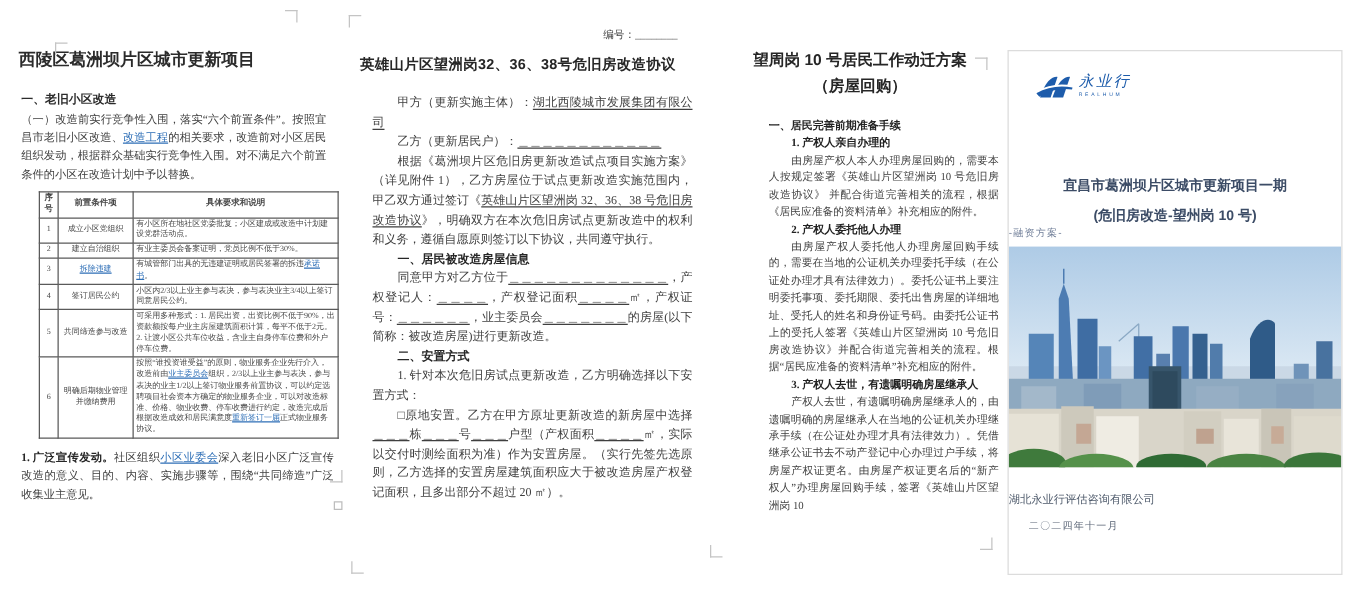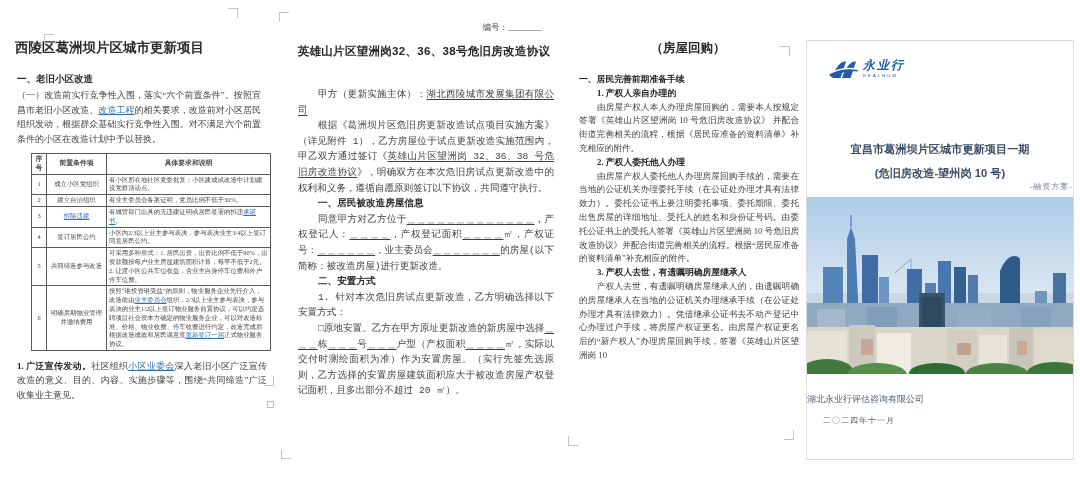--- a/index.html
+++ b/index.html
@@ -14,46 +14,46 @@
               font-family:"Liberation Serif",serif;color:#404040;}
   .doc1 table{border-collapse:collapse;margin:7px 0 0 16px;width:240px;table-layout:fixed;}
   .doc1 th,.doc1 td{border:0.8px solid #5a5a5a;font-size:6.4px;line-height:8.8px;padding:1px 2px;
                     font-family:"Liberation Serif",serif;color:#474747;vertical-align:middle;}
   .doc1 th{font-weight:bold;text-align:center;font-size:6.8px;}
   .doc1 td.c{text-align:center;}
   .doc1 .footer-para{margin-top:8px;width:250px;}
   
   .doc2{left:288px;top:22px;width:272px;}
   .doc2 .refno{font-size:8.5px;text-align:right;padding-right:18px;color:#444;font-family:"Liberation Serif",serif;}
-  .doc2 .title{font-size:11.5px;font-weight:bold;color:#262626;text-align:center;margin-top:10px;letter-spacing:0.3px;}
-  .doc2 .body{margin-top:28px;font-size:9.6px;line-height:15.6px;font-family:Liberation Mono, monospace;
+  .doc2 .title{font-size:11.5px;font-weight:bold;color:#262626;text-align:left;margin-top:10px;letter-spacing:0.3px;}
+  .doc2 .body{margin-top:16px;font-size:9.6px;line-height:15.6px;font-family:Liberation Serif, serif;
               color:#3f3f3f;text-align:justify;padding:0 6px 0 10px;}
   .doc2 p{margin:0;}
   .doc2 .indent{text-indent:20px;}
   .doc2 .h-sub{font-weight:bold;color:#262626;text-indent:20px;}
   
   .doc3{left:573px;top:38px;width:230px;}
   .doc3 .title{font-size:12.5px;font-weight:bold;color:#262626;text-align:center;line-height:21px;}
   .doc3 .body{margin-top:14px;font-size:8.6px;line-height:13.8px;font-family:"Liberation Serif",serif;
-              color:#414141;text-align:justify;padding:0 4px 0 6px;}
+              color:#414141;text-align:justify;padding:0 4px 0 6px;margin-left:36px;}
   .doc3 p{margin:0;}
   .doc3 .indent{text-indent:18px;}
   .doc3 .h-sec{font-weight:bold;color:#222;font-family:"Liberation Sans",sans-serif;font-size:8.8px;}
   .doc3 .h-sub{font-weight:bold;color:#222;text-indent:18px;font-family:Liberation Serif, serif;font-size:8.8px;}
   
   .doc4{left:806px;top:40px;width:268px;height:420px;border:1px solid #dcdcdc;box-sizing:border-box;}
   .doc4 .logo{position:absolute;left:22px;top:18px;display:flex;align-items:flex-start;}
   .doc4 .logo-mark{width:30px;height:22px;}
   .doc4 .logo-txt{margin-left:4px;}
-  .doc4 .logo-cn{font-family:"Liberation Serif",serif;font-style:italic;font-weight:bold;
+  .doc4 .logo-cn{font-family:"Liberation Serif",serif;font-style:italic;font-weight:normal;
                  font-size:12px;color:#1d5cab;letter-spacing:2px;line-height:12px;}
   .doc4 .logo-en{font-size:4px;color:#1d5cab;letter-spacing:2.2px;margin-top:2px;}
   .doc4 .title{position:absolute;left:0;top:96px;width:100%;text-align:center;
                font-size:11.2px;color:#3c4c66;font-weight:bold;line-height:24px;}
-  .doc4 .subtitle{position:absolute;left:0;top:140px;width:100%;text-align:right;
+  .doc4 .subtitle{position:absolute;left:0;top:140px;width:100%;text-align:left;
                   font-size:8px;color:#72809a;letter-spacing:1px;}
   .doc4 .photo{position:absolute;left:0;top:156px;width:266px;height:177px;overflow:hidden;}
   .doc4 .company{position:absolute;left:0;top:352px;width:100%;
                  font-size:9px;color:#4e5a6b;}
   .doc4 .date{position:absolute;left:16px;top:374px;width:100%;text-align:left;
               font-size:8px;color:#5a6576;letter-spacing:1px;}
   
   .seg-link{color:#2e6fb7;text-decoration:underline;}
   .seg-u{text-decoration:underline;text-underline-offset:2px;}
   .seg-bold{font-weight:bold;color:#262626;}
@@ -123,31 +123,33 @@
         </tbody>
       </table>
     <p class="para footer-para"><span class="seg-bold">1. 广泛宣传发动。</span><span>社区组织</span><span class="seg-link">小区业委会</span><span>深入老旧小区广泛宣传改造的意义、目的、内容、实施步骤等，围绕“共同缔造”广泛收集业主意见。</span></p>
   </section>
 
   <section class="doc doc2">
     <div class="refno">编号：________</div>
     <div class="title">英雄山片区望洲岗32、36、38号危旧房改造协议</div>
     <div class="body">
       <p class="indent"><span>甲方（更新实施主体）：</span><span class="seg-u">湖北西陵城市发展集团有限公司</span></p>
+      <p class="indent"><span>乙方（更新居民户）：</span><span class="seg-u">＿＿＿＿＿＿＿＿＿＿＿＿</span></p>
       <p class="indent"><span>根据《葛洲坝片区危旧房更新改造试点项目实施方案》（详见附件 1），乙方房屋位于试点更新改造实施范围内，甲乙双方通过签订《</span><span class="seg-u">英雄山片区望洲岗 32、36、38 号危旧房改造协议</span><span>》，明确双方在本次危旧房试点更新改造中的权利和义务，遵循自愿原则签订以下协议，共同遵守执行。</span></p>
       <p class="h-sub">一、居民被改造房屋信息</p>
       <p class="indent"><span>同意甲方对乙方位于</span><span class="seg-u">＿＿＿＿＿＿＿＿＿＿＿＿＿</span><span>，产权登记人：</span><span class="seg-u">＿＿＿＿</span><span>，产权登记面积</span><span class="seg-u">＿＿＿＿</span><span>㎡，产权证号：</span><span class="seg-u">＿＿＿＿＿＿</span><span>，业主委员会</span><span class="seg-u">＿＿＿＿＿＿＿</span><span>的房屋(以下简称：被改造房屋)进行更新改造。</span></p>
       <p class="h-sub">二、安置方式</p>
       <p class="indent">1. 针对本次危旧房试点更新改造，乙方明确选择以下安置方式：</p>
       <p class="indent"><span>□原地安置。乙方在甲方原址更新改造的新房屋中选择</span><span class="seg-u">＿＿＿</span><span>栋</span><span class="seg-u">＿＿＿</span><span>号</span><span class="seg-u">＿＿＿</span><span>户型（产权面积</span><span class="seg-u">＿＿＿＿</span><span>㎡，实际以交付时测绘面积为准）作为安置房屋。（实行先签先选原则，乙方选择的安置房屋建筑面积应大于被改造房屋产权登记面积，且多出部分不超过 20 ㎡）。</span></p>
     </div>
   </section>
 
   <section class="doc doc3">
     <div class="title">
+      <div>望周岗 10 号居民工作动迁方案</div>
       <div>（房屋回购）</div>
     </div>
     <div class="body">
       <p class="h-sec">一、居民完善前期准备手续</p>
       <p class="h-sub">1. 产权人亲自办理的</p>
       <p class="indent">由房屋产权人本人办理房屋回购的，需要本人按规定签署《英雄山片区望洲岗 10 号危旧房改造协议》 并配合街道完善相关的流程，根据《居民应准备的资料清单》补充相应的附件。</p>
       <p class="h-sub">2. 产权人委托他人办理</p>
       <p class="indent">由房屋产权人委托他人办理房屋回购手续的，需要在当地的公证机关办理委托手续（在公证处办理才具有法律效力）。委托公证书上要注明委托事项、委托期限、委托出售房屋的详细地址、受托人的姓名和身份证号码。由委托公证书上的受托人签署《英雄山片区望洲岗 10 号危旧房改造协议》并配合街道完善相关的流程。根据“居民应准备的资料清单”补充相应的附件。</p>
       <p class="h-sub">3. 产权人去世，有遗嘱明确房屋继承人</p>
       <p class="indent">产权人去世，有遗嘱明确房屋继承人的，由遗嘱明确的房屋继承人在当地的公证机关办理继承手续（在公证处办理才具有法律效力）。凭借继承公证书去不动产登记中心办理过户手续，将房屋产权证更名。由房屋产权证更名后的“新产权人”办理房屋回购手续，签署《英雄山片区望洲岗 10</p>

